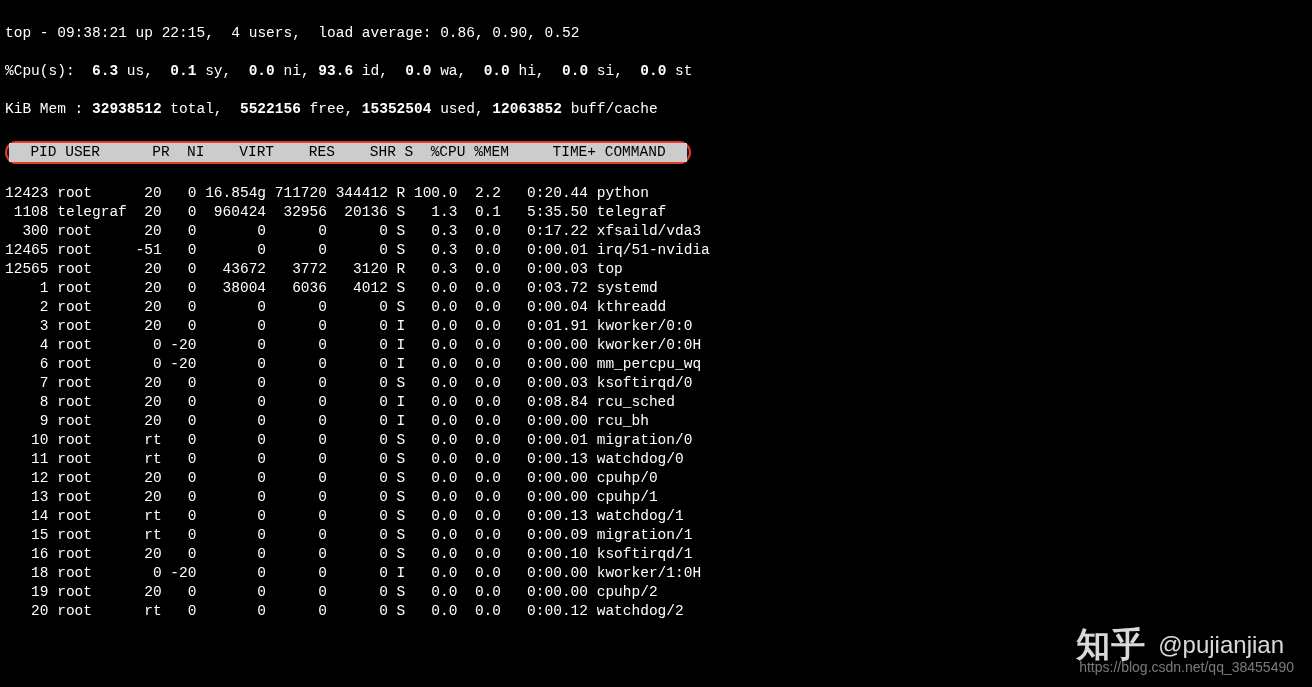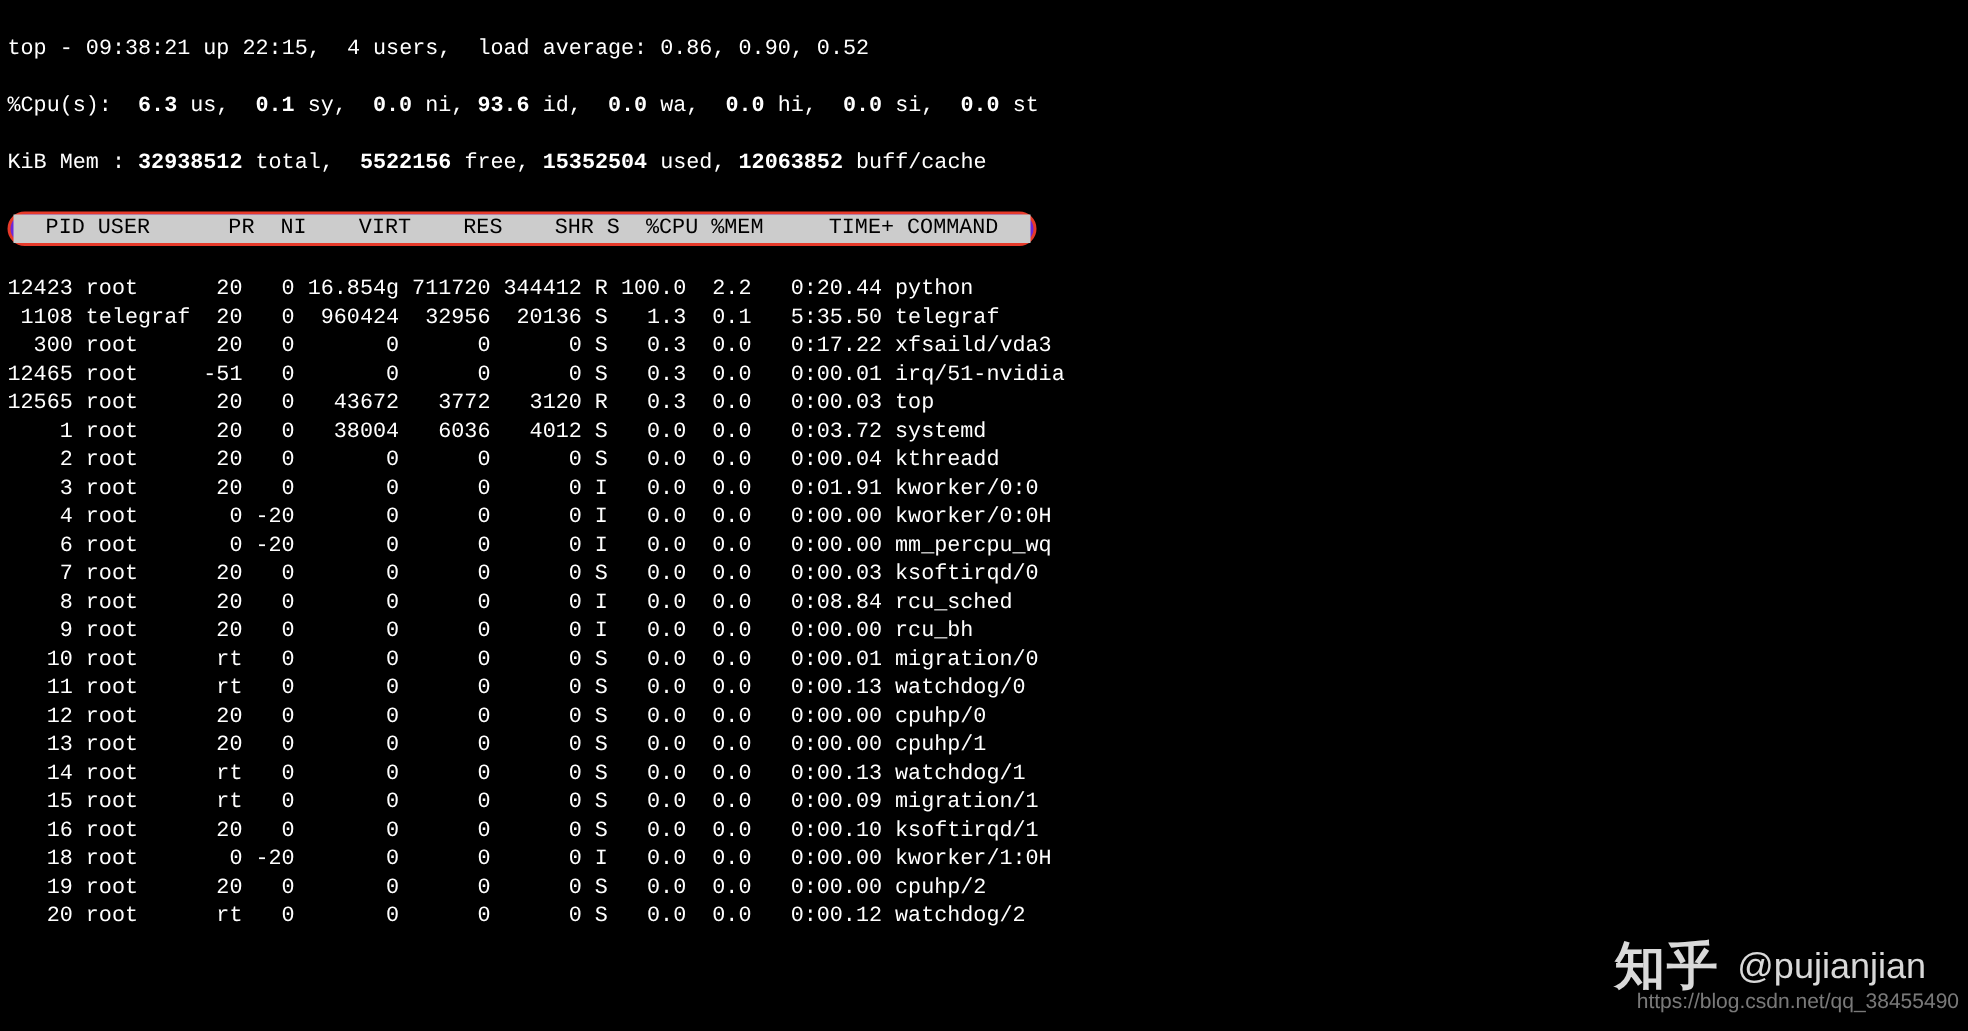--- a/index.html
+++ b/index.html
@@ -16,21 +16,21 @@
       padding: 5px;
       width: 1312px;
       height: 687px;
       overflow: hidden;
       position: relative;
     }
     .terminal {
       white-space: pre;
     }
     .header-row {
-      background: #6d28d9;
+      background: #0f172a;
       color: #ccc;
       padding: 0 2px;
       position: relative;
       border: 2.5px solid #e63a2a;
       border-radius: 12px;
       margin-top: 3px;
       margin-bottom: 1px;
       width: 686px;
     }
     .header-inner {
@@ -59,21 +59,21 @@
       font-weight: bold;
       font-size: 34px;
       letter-spacing: 1px;
     }
     .watermark .handle {
       font-size: 24px;
       font-weight: normal;
     }
     .csdn-link {
       position: absolute;
-      right: 6px;
+      right: 18px;
       bottom: 10px;
       color: rgba(220,220,220,0.55);
       font-family: Arial, sans-serif;
       font-size: 14px;
     }
     .summary-line span {
       display: inline;
     }
   </style>
 </head>

